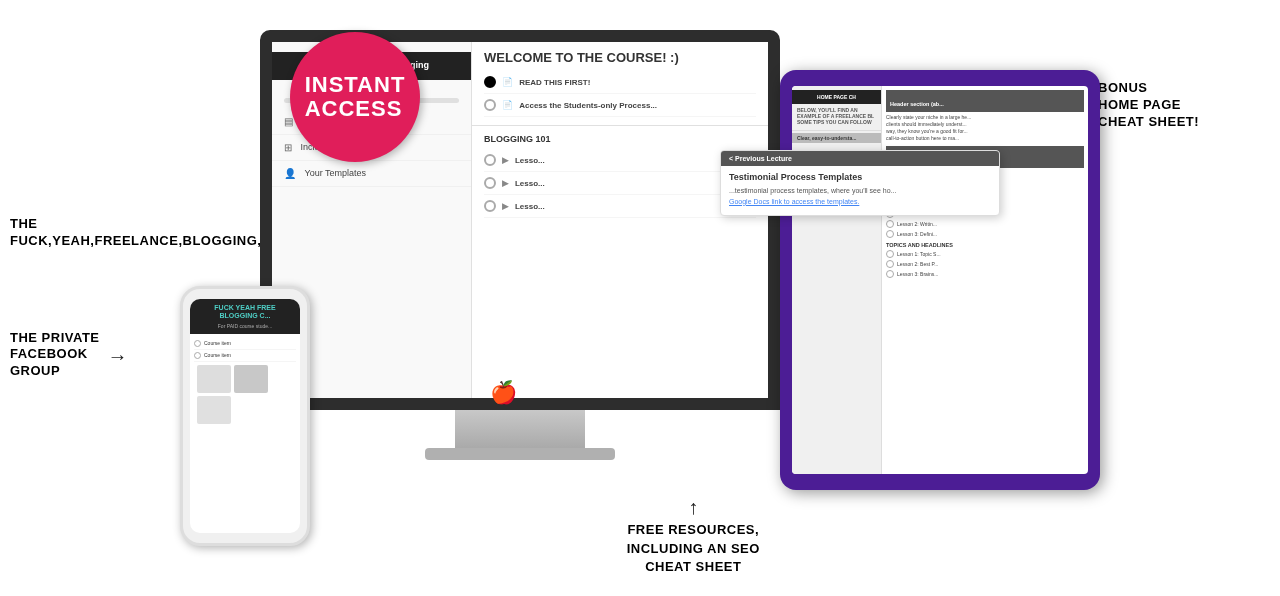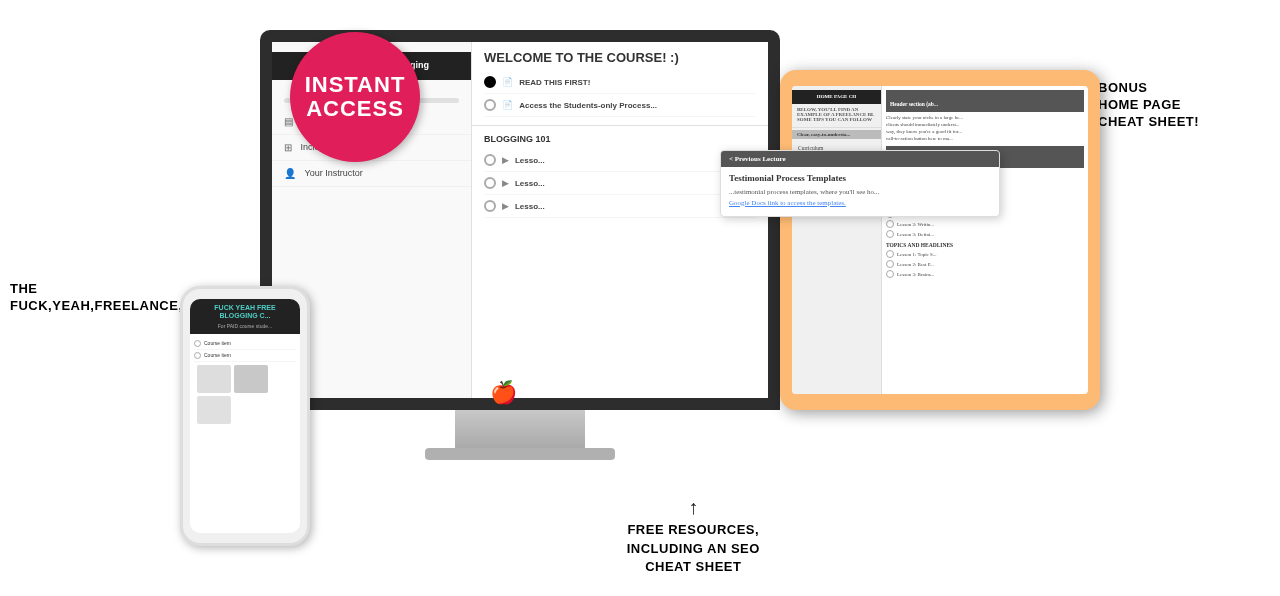--- a/index.html
+++ b/index.html
@@ -116,21 +116,21 @@
       z-index: 50;
       box-shadow: 2px 2px 8px rgba(0,0,0,0.3);
     }
     .badge-text {
       font-family: 'Arial Black', Arial, sans-serif;
       font-weight: 900;
       font-size: 22px;
       color: #fff;
       text-transform: uppercase;
       line-height: 1.1;
-      text-align: center;
+      text-align: left;
       letter-spacing: 1px;
     }
 
     
     .imac {
       position: absolute;
       left: 80px;
       top: 20px;
       width: 560px;
       height: 480px;
@@ -276,27 +276,26 @@
     .lesson-text { font-size: 8px; color: #444; font-weight: bold; }
     .blogging-section { padding: 8px 12px; }
     .section-title { font-size: 9px; font-weight: bold; color: #333; margin-bottom: 5px; }
 
     
     .tablet {
       position: absolute;
       right: 10px;
       top: 60px;
       width: 320px;
-      height: 340px;
-      background: #fdba74;
+      height: 420px;
+      background: #4c1d95;
       border-radius: 16px;
       z-index: 20;
       padding: 16px 12px;
       box-shadow: 3px 3px 15px rgba(0,0,0,0.4);
-      font-family: Liberation Serif, serif;
     }
     .tablet-screen {
       width: 100%;
       height: 100%;
       background: #fff;
       border-radius: 4px;
       overflow: hidden;
     }
     
     .popup-overlay {
@@ -474,20 +473,24 @@
 
     
     .up-arrow { display: block; font-size: 20px; color: #222; margin-bottom: 2px; }
   </style>
 </head>
 <body>
 
 <div class="left-labels">
   <div class="label-block">
     <div class="label-text">THE FUCK,YEAH,FREELANCE,BLOGGING,COURSE</div>
+    <span class="arrow-right">→</span>
+  </div>
+  <div class="label-block">
+    <div class="label-text">THE PRIVATE<br>FACEBOOK<br>GROUP</div>
     <span class="arrow-right">→</span>
   </div>
 </div>
 
 <div class="right-labels">
   <div class="right-label-block">
     <span class="arrow-left">←</span>
     <div class="right-label-text">BONUS<br>HOME PAGE<br>CHEAT SHEET!</div>
   </div>
 </div>
@@ -521,21 +524,21 @@
             <div class="sidebar-item">
               <span class="sidebar-icon">▤</span>
               <span>Course Curriculum</span>
             </div>
             <div class="sidebar-item">
               <span class="sidebar-icon">⊞</span>
               <span>Included Courses</span>
             </div>
             <div class="sidebar-item">
               <span class="sidebar-icon">👤</span>
-              <span>Your Instructor</span>
+              <span>Your Templates</span>
             </div>
           </div>
           <div class="course-main">
             <div class="welcome-section">
               <div class="welcome-title">WELCOME TO THE COURSE! :)</div>
               <div class="lesson-item">
                 <div class="lesson-circle active"></div>
                 <span class="lesson-icon">📄</span>
                 <span class="lesson-text">READ THIS FIRST!</span>
               </div>

